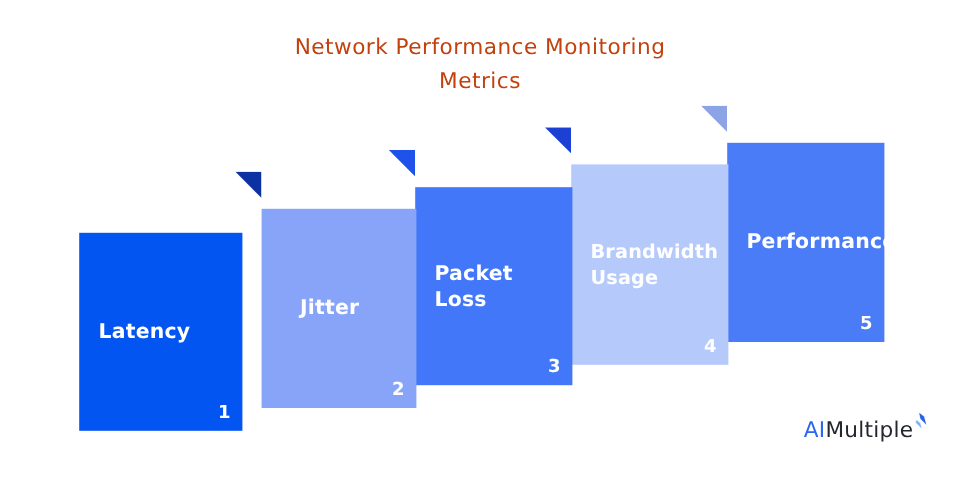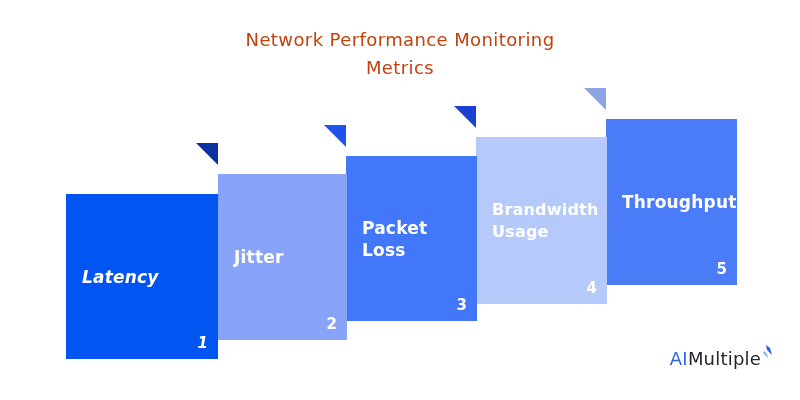--- a/index.html
+++ b/index.html
@@ -23,21 +23,21 @@
     display:flex;align-items:center;margin-top:31px;
   }
   .card .label{
     font-weight:bold;color:#ffffff;font-size:17px;line-height:22px;
     padding-left:16px;padding-right:8px;letter-spacing:.2px;
   }
   .card .num{
     position:absolute;right:10px;bottom:7px;
     color:#ffffff;font-weight:bold;font-size:15px;
   }
-  .c1{left:66px; top:163px;width:152px;height:165px;z-index:18;font-style:italic;}
+  .c1{left:66px; top:163px;width:136px;height:165px;z-index:18;}
   .c2{left:218px;top:143px;width:129px;height:166px;z-index:16;}
   .c3{left:346px;top:125px;width:131px;height:165px;z-index:14;justify-content:flex-end;}
   .c4{left:476px;top:106px;width:131px;height:167px;z-index:12;}
   .c5{left:606px;top:88px; width:131px;height:166px;z-index:10;}
   .c4 .label{font-size:16px;}
 
   
   .fold{
     position:absolute;width:22px;height:22px;
     clip-path:polygon(0 0,100% 0,100% 100%);
@@ -68,37 +68,37 @@
   <div class="fold f2" style="background-color: rgb(12, 49, 163);"></div>
   <div class="fold f3" style="background-color: rgb(31, 81, 235);"></div>
   <div class="fold f4" style="background-color: rgb(28, 64, 211);"></div>
   <div class="fold f5" style="background-color: rgb(140, 163, 230);"></div>
 
   <div class="card c1" style="background-color: rgb(3, 85, 241);">
     <div class="label">Latency</div>
     <div class="num">1</div>
   </div>
 
-  <div class="card c2" style="background-color: rgb(136, 164, 248);">
+  <div class="card c2" style="background-color: rgb(136, 164, 248); padding-left: 16px;">
     <div class="label">Jitter</div>
     <div class="num">2</div>
   </div>
 
   <div class="card c3" style="background-color: rgb(65, 119, 248);">
     <div class="label">Packet Loss</div>
     <div class="num">3</div>
   </div>
 
   <div class="card c4" style="background-color: rgb(181, 201, 251);">
     <div class="label">Brandwidth Usage</div>
     <div class="num">4</div>
   </div>
 
   <div class="card c5" style="background-color: rgb(75, 124, 248);">
-    <div class="label">Throughput</div>
+    <div class="label">Performance</div>
     <div class="num">5</div>
   </div>
 
   <div class="logo">
     <span style="color: rgb(46, 102, 238);">AI</span>
       <span style="color: rgb(36, 39, 44);">Multiple</span>
     <span class="spark">
       <svg width="12" height="15" viewBox="0 0 12 15">
         <polygon points="4,0 8,3 10,10 5,5" fill="#2563EB"></polygon>
         <polygon points="2,6 5,9 6,13 1,8" fill="#7FB0F8"></polygon>

